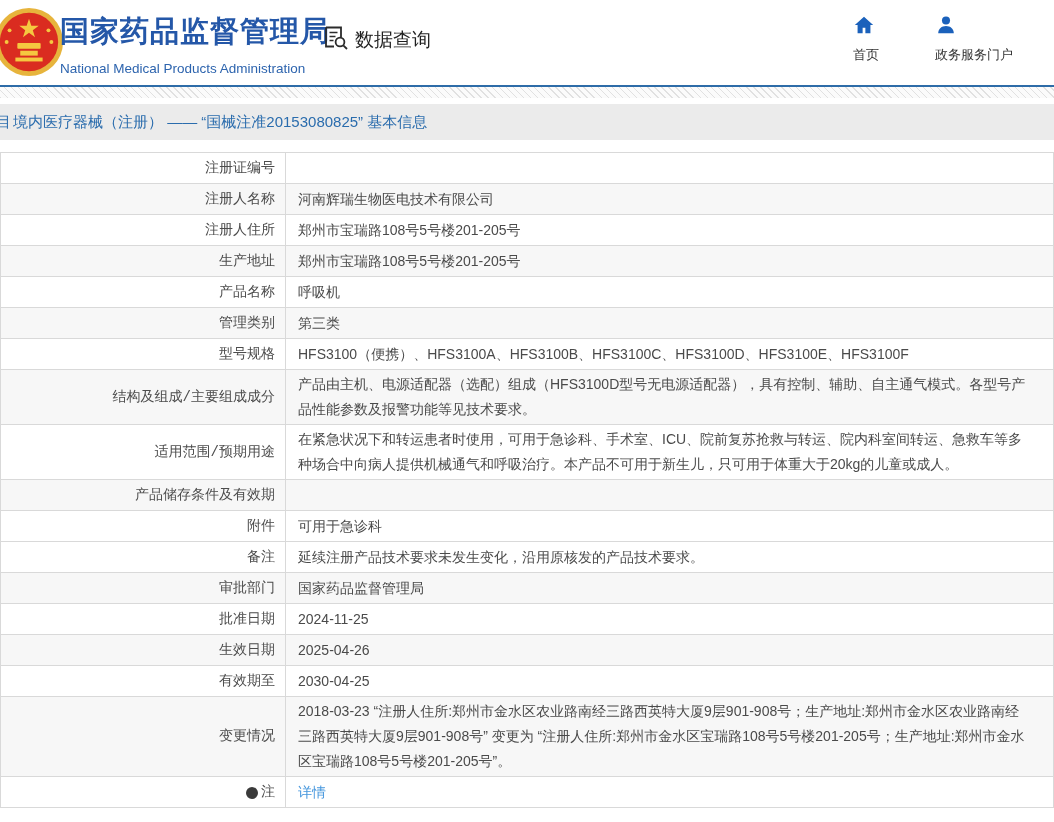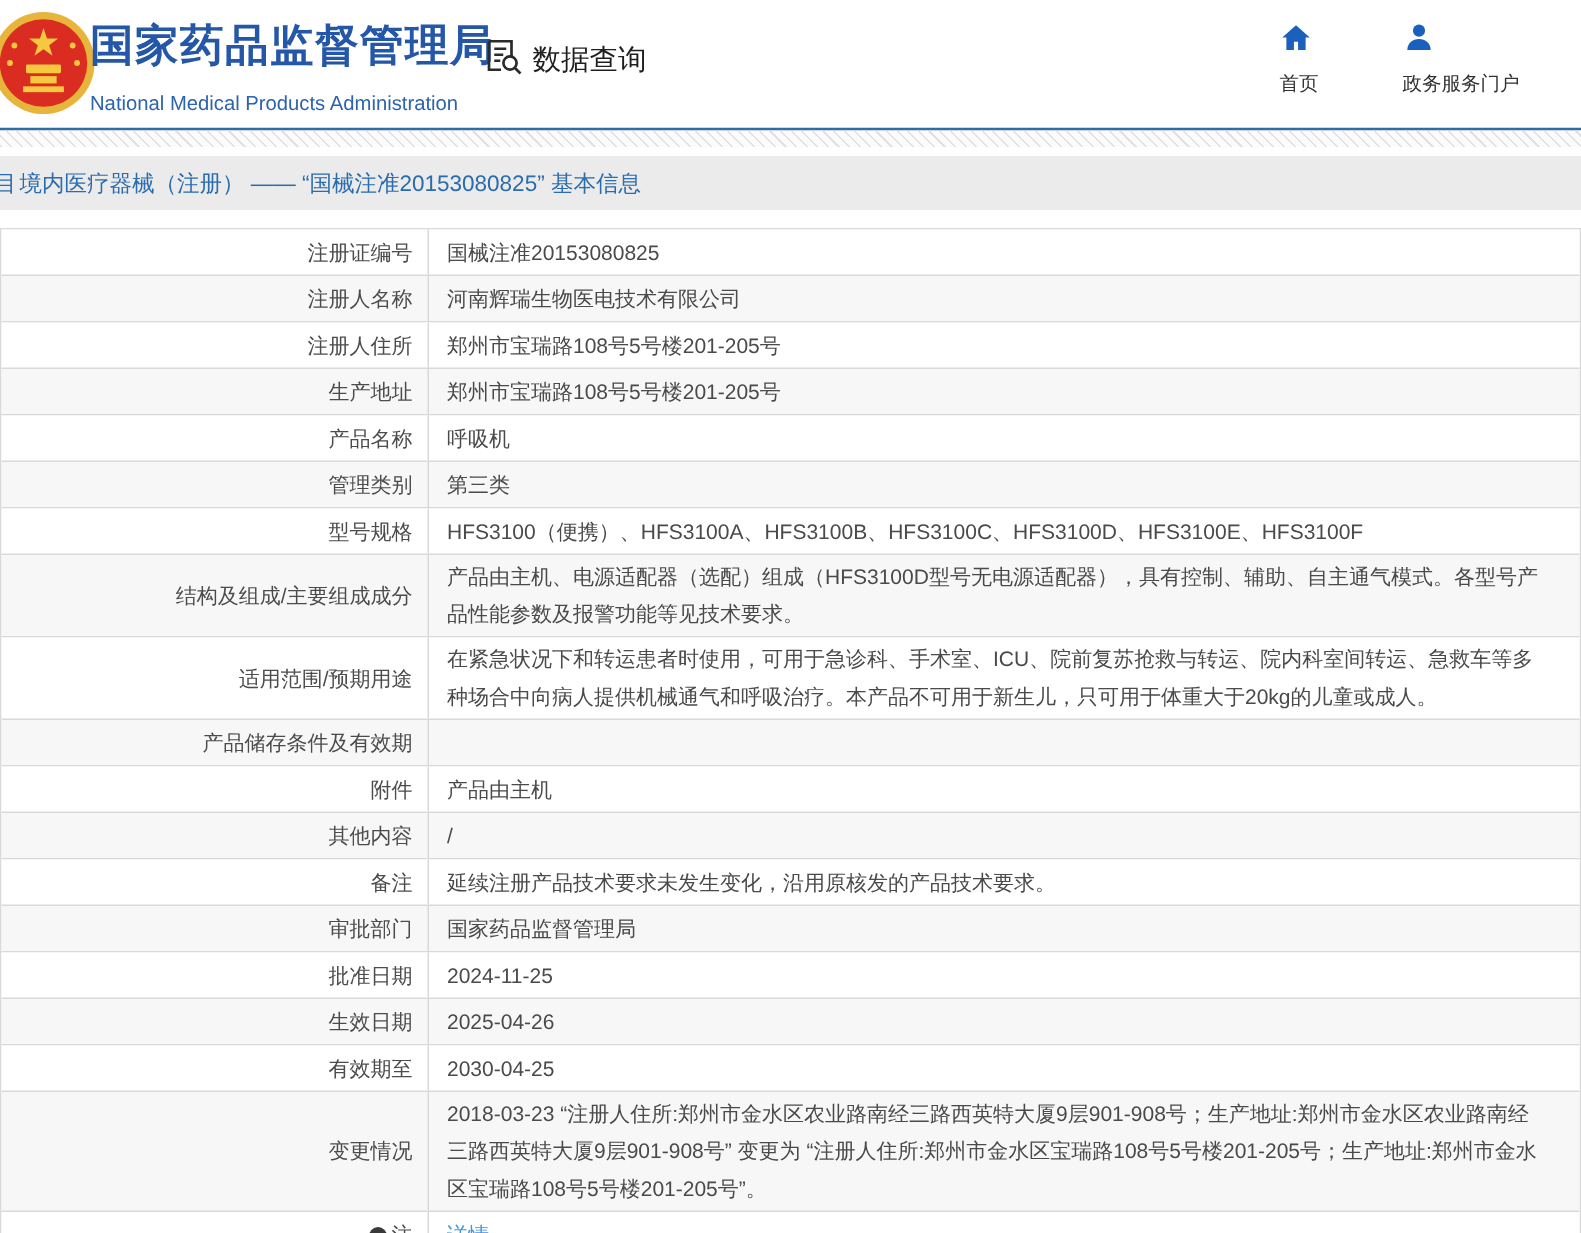--- a/index.html
+++ b/index.html
@@ -48,21 +48,21 @@
     border-bottom:none;
     width:1054px;
   }
   .row { display:flex; border-bottom:1px solid #d9d9d9; background:#fff; }
   .row.alt { background:#f7f7f7; }
   .cell-label {
     width:285px; flex:0 0 285px;
     border-right:1px solid #d9d9d9;
     display:flex; align-items:center; justify-content:flex-end;
     text-align:right; padding:2px 10px 2px 4px;
-    font-size:14px; color:#4c4c4c; line-height:25px; min-height:30px;
+    font-size:14px; color:#4c4c4c; line-height:25px; min-height:30px;font-family:Liberation Mono, monospace;
   }
   .cell-value {
     flex:1; display:flex; align-items:center;
     padding:2px 24px 2px 12px;
     font-size:14px; color:#4a4a4a; line-height:25px; min-height:30px;
     word-break:break-all;
   }
   .cell-value a { color:#4596dd; text-decoration:none; cursor:pointer; }
   .note-dot {
     display:inline-block; width:12px; height:12px; border-radius:50%;
@@ -135,23 +135,20 @@
   <span>境内医疗器械（注册） —— “国械注准20153080825” 基本信息</span>
 </div>
 
 <div class="gap-b"></div>
 
 <div class="info-table">
     <div class="row">
       <div class="cell-label">
         <span>注册证编号</span>
       </div>
-      <div class="cell-value">
-        <span>国械注准20153080825</span>
-      </div>
     </div>
     <div class="row alt">
       <div class="cell-label">
         <span>注册人名称</span>
       </div>
       <div class="cell-value">
         <span>河南辉瑞生物医电技术有限公司</span>
       </div>
     </div>
     <div class="row">
@@ -216,29 +213,21 @@
       </div>
       <div class="cell-value">
         <span></span>
       </div>
     </div>
     <div class="row">
       <div class="cell-label">
         <span>附件</span>
       </div>
       <div class="cell-value">
-        <span>产品由主机</span>
-      </div>
-    </div>
-    <div class="row alt">
-      <div class="cell-label">
-        <span>其他内容</span>
-      </div>
-      <div class="cell-value">
-        <span>/</span>
+        <span>可用于急诊科</span>
       </div>
     </div>
     <div class="row">
       <div class="cell-label">
         <span>备注</span>
       </div>
       <div class="cell-value">
         <span>延续注册产品技术要求未发生变化，沿用原核发的产品技术要求。</span>
       </div>
     </div>

